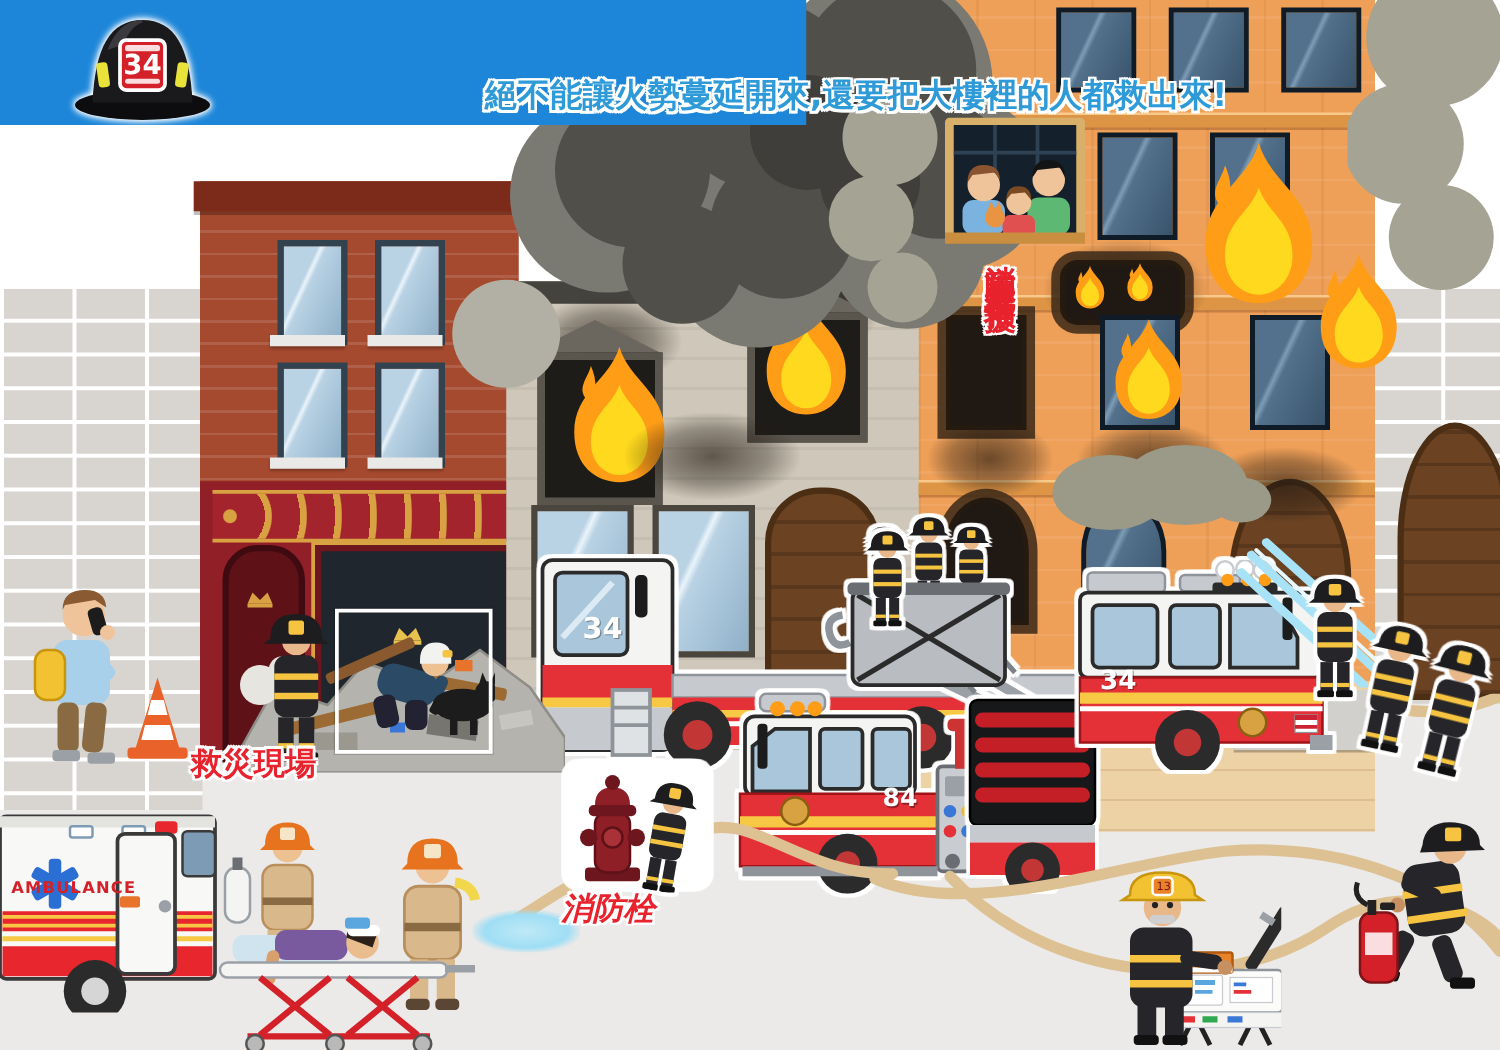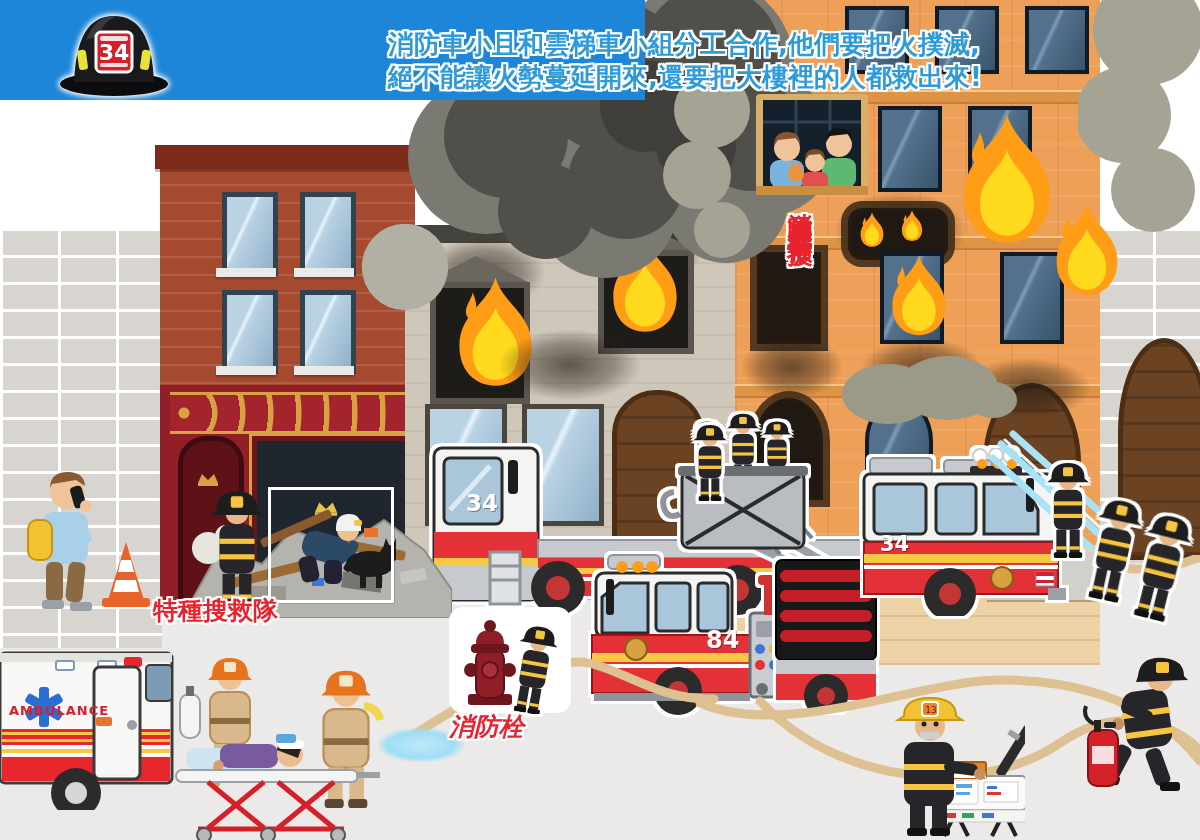--- a/index.html
+++ b/index.html
@@ -272,21 +272,20 @@
     <ellipse cx="56" cy="74" rx="54" ry="12" fill="#0d0d0f"></ellipse>
     <path d="M56 6 C30 6 18 28 16 72 L96 72 C94 28 82 6 56 6 Z" fill="#1a1a1c"></path>
     <path d="M56 6 C44 6 34 14 28 30 L40 26 C46 14 50 10 56 8 Z" fill="#3a3a3e"></path>
     <rect x="20" y="40" width="9" height="20" rx="3" fill="#e8e23a" transform="rotate(-8 24 50)"></rect>
     <rect x="83" y="40" width="9" height="20" rx="3" fill="#e8e23a" transform="rotate(8 88 50)"></rect>
     <rect x="38" y="22" width="36" height="40" rx="5" fill="#d42028" stroke="#fff" stroke-width="3"></rect>
     <rect x="42" y="26" width="28" height="5" rx="2" fill="#fff" opacity=".85"></rect>
     <rect x="42" y="53" width="28" height="4" rx="2" fill="#fff" opacity=".85"></rect>
   </svg>
   <div class="abs badge-num" style="left:96px;top:40px;width:36px;font-size:22px;">34</div>
-  <div class="abs hdr-desc" style="left:388px;top:28px;">消防車小且和雲梯車小組分工合作,他們要把火撲滅,</div>
   <div class="abs hdr-desc" style="left:388px;top:61px;">絕不能讓火勢蔓延開來,還要把大樓裡的人都救出來!</div>
 
   <div class="abs red-label vert-label" style="left:786px;top:192px;height:266px;font-size:25px;">消防員升上雲梯準備救援</div>
 
   <svg class="abs sticker" style="left:428px;top:440px;" width="450" height="175" viewBox="0 0 450 175">
     <rect x="6" y="8" width="104" height="152" rx="8" fill="#f4f4f2" stroke="#2b2b2b" stroke-width="3"></rect>
     <rect x="16" y="18" width="58" height="66" rx="6" fill="#a9c6da" stroke="#2b2b2b" stroke-width="3"></rect>
     <path d="M22 70 L62 26" stroke="#e9f4fa" stroke-width="5" opacity=".8"></path>
     <rect x="80" y="20" width="10" height="34" rx="4" fill="#1c1c1c"></rect>
     <rect x="6" y="92" width="104" height="30" fill="#e43138"></rect>
@@ -352,21 +351,21 @@
     <circle cx="182" cy="112" r="5" fill="#e43138"></circle>
       <circle cx="196" cy="112" r="5" fill="#3a77d6"></circle>
     <circle cx="184" cy="136" r="6" fill="#6a6e73"></circle>
       <circle cx="202" cy="136" r="6" fill="#6a6e73"></circle>
     <rect x="186" y="26" width="12" height="36" fill="#c33"></rect>
       <rect x="180" y="22" width="24" height="10" rx="4" fill="#c33"></rect>
     <circle cx="100" cy="138" r="24" fill="#2b2b2b"></circle>
       <circle cx="100" cy="138" r="10" fill="#c23636"></circle>
     <rect x="16" y="140" width="156" height="8" fill="#8f949a"></rect>
   </svg>
-  <div class="abs truck-num" style="left:706px;top:626px;font-size:24px;">84</div>
+  <div class="abs truck-num" style="left:706px;top:626px;font-size:20px;">84</div>
 
   <svg class="abs sticker" style="left:768px;top:552px;" width="118" height="160" viewBox="0 0 118 160">
     <rect x="8" y="8" width="100" height="100" rx="6" fill="#17181a" stroke="#000" stroke-width="2"></rect>
     <rect x="12" y="18" width="92" height="12" rx="6" fill="#c41f27"></rect>
     <rect x="12" y="38" width="92" height="12" rx="6" fill="#c41f27"></rect>
     <rect x="12" y="58" width="92" height="12" rx="6" fill="#c41f27"></rect>
     <rect x="12" y="78" width="92" height="12" rx="6" fill="#c41f27"></rect>
     <rect x="8" y="108" width="100" height="14" fill="#c6c9cd"></rect>
     <rect x="8" y="122" width="100" height="26" fill="#e43138"></rect>
     <circle cx="58" cy="144" r="22" fill="#2b2b2b"></circle>
@@ -472,21 +471,21 @@
     <rect x="70" y="50" width="10" height="22" rx="5" fill="#2b4a66" transform="rotate(24 75 61)"></rect>
     <ellipse cx="94" cy="74" rx="24" ry="13" fill="#1c1c1c"></ellipse>
     <circle cx="113" cy="64" r="9" fill="#1c1c1c"></circle>
     <polygon points="107,58 110,48 114,57" fill="#1c1c1c"></polygon>
       <polygon points="116,57 120,48 121,58" fill="#1c1c1c"></polygon>
     <rect x="70" y="66" width="8" height="16" rx="3" fill="#1c1c1c" transform="rotate(30 74 74)"></rect>
     <rect x="84" y="84" width="6" height="14" fill="#1c1c1c"></rect>
       <rect x="100" y="84" width="6" height="14" fill="#1c1c1c"></rect>
   </svg>
   <div class="abs frame-box" style="left:268px;top:487px;width:120px;height:110px;"></div>
-  <div class="abs red-label" style="left:153px;top:597px;">特種搜救隊</div>
+  <div class="abs red-label" style="left:153px;top:597px;">救災現場</div>
 
   <svg class="abs sticker" style="left:452px;top:610px;" width="122" height="104" viewBox="0 0 122 104">
     <rect x="0" y="0" width="116" height="100" rx="14" fill="#fff"></rect>
     <g transform="rotate(10 84 60)">
         <use href="#ffs" x="56" y="12" width="52" height="92"></use>
       </g>
     <rect x="16" y="84" width="44" height="11" rx="3" fill="#6e161d"></rect>
     <rect x="24" y="40" width="28" height="48" rx="9" fill="#8e1f26" stroke="#5e1218" stroke-width="2"></rect>
     <rect x="19" y="34" width="38" height="9" rx="4" fill="#6e161d"></rect>
     <path d="M24 34 Q24 20 38 20 Q52 20 52 34 Z" fill="#8e1f26"></path>

